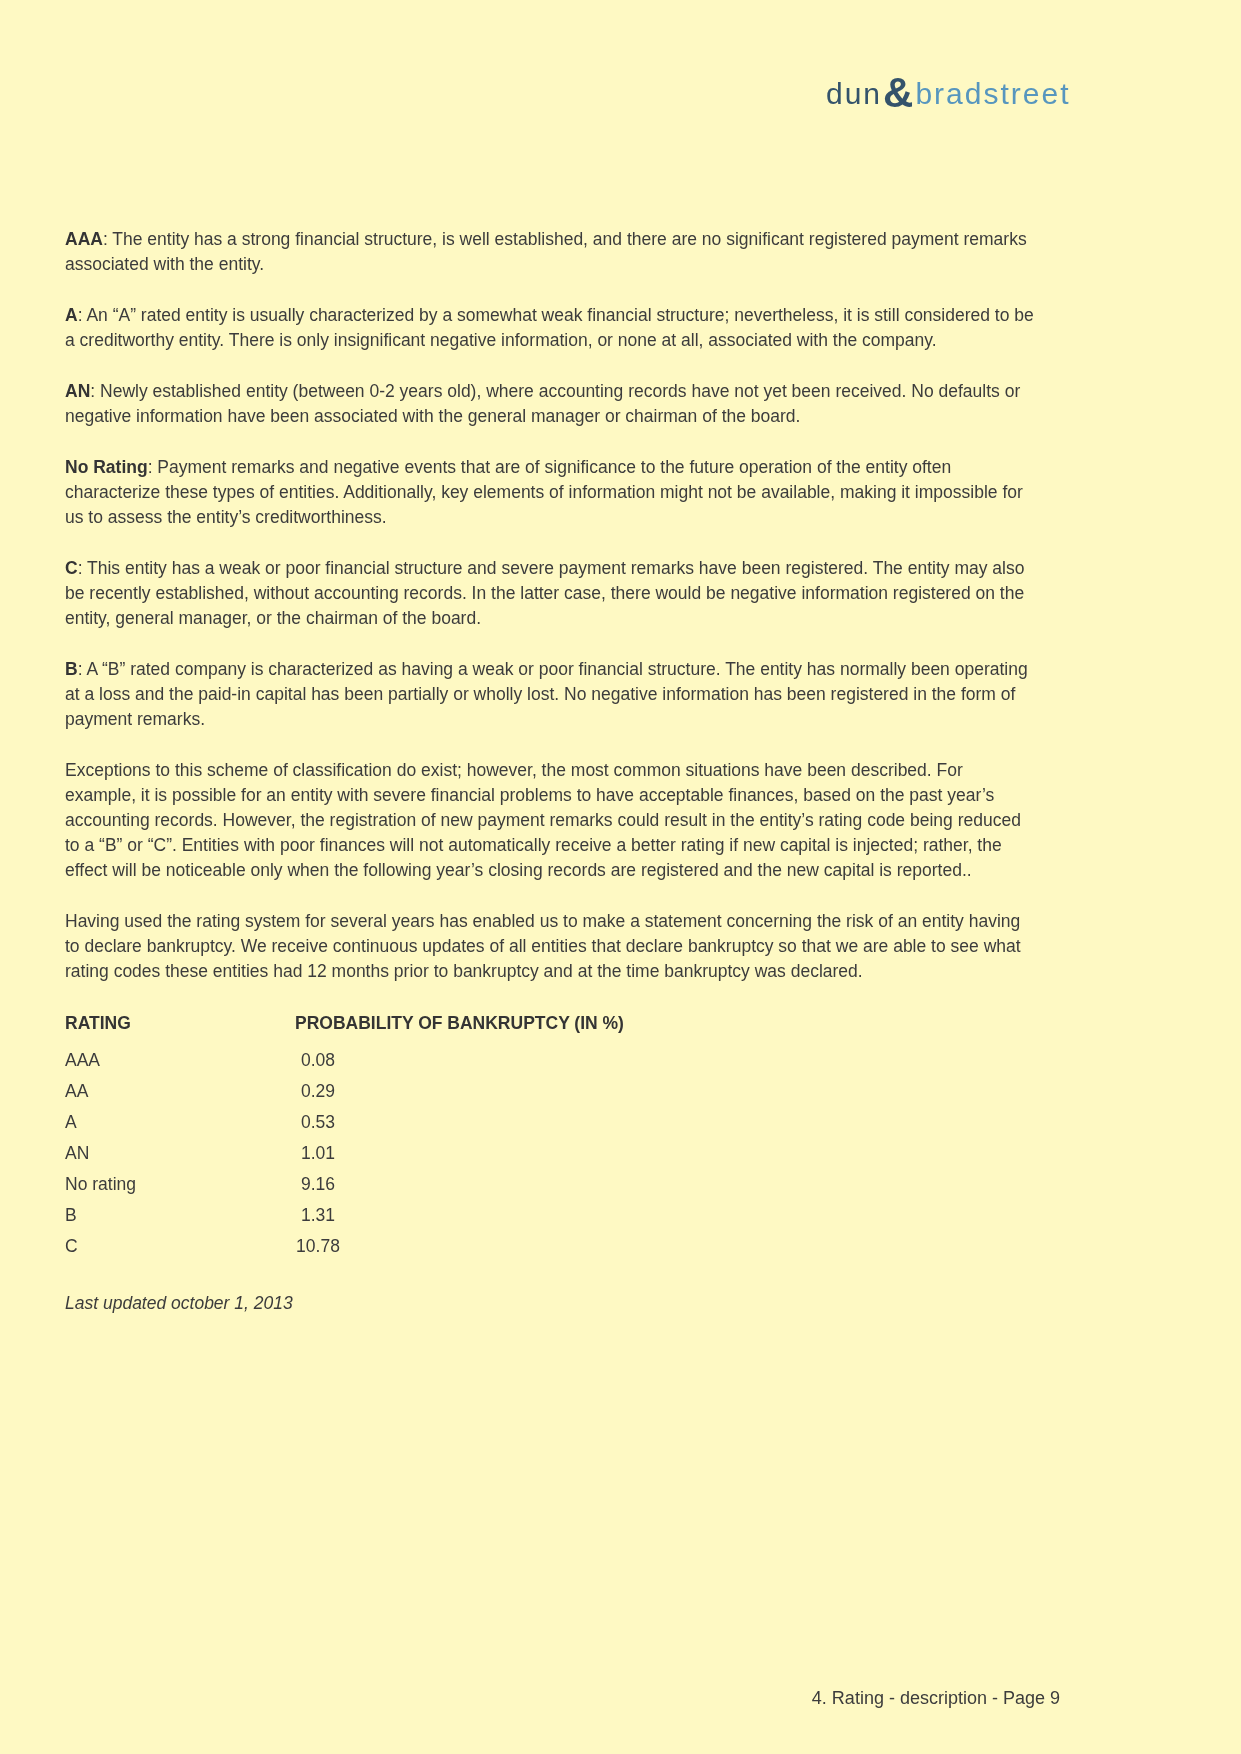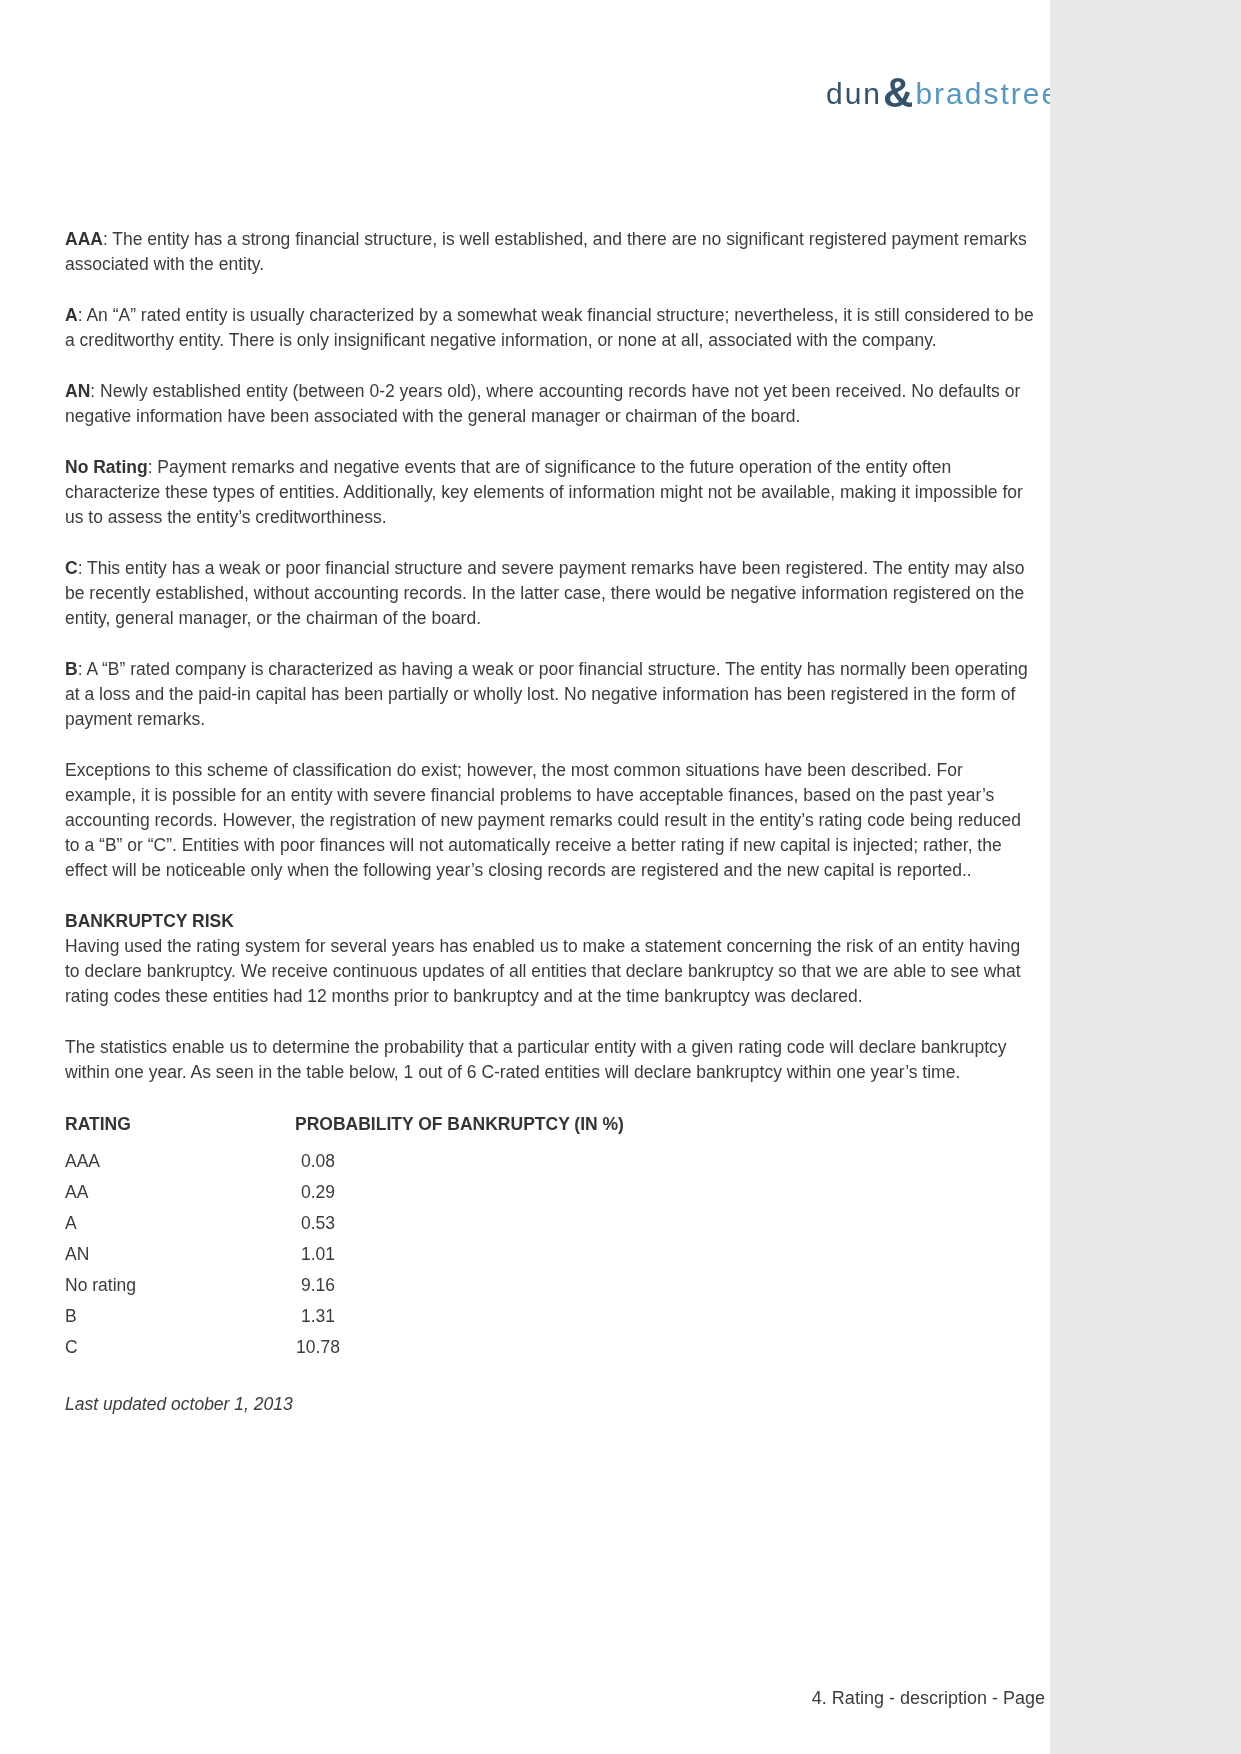--- a/index.html
+++ b/index.html
@@ -1,20 +1,20 @@
 <!DOCTYPE html>
 <html><head>
 <meta charset="utf-8">
 <style>
   html, body { margin: 0; padding: 0; background: #e8e8e8; }
   .page {
     position: relative;
-    width: 1050px;
+    width: 1241px;
     height: 1754px;
-    background: #ffffff;
+    background: #fef9c3;
     font-family: "Liberation Sans", sans-serif;
     color: #3c3c3c;
     overflow: hidden;
   }
   
   .logo {
     position: absolute;
     top: 66px;
     left: 826px;
     display: flex;
@@ -120,25 +120,23 @@
     <p class="para"><b class="term">AN</b><span>: Newly established entity (between 0-2 years old), where accounting records have not yet been received. No defaults or negative information have been associated with the general manager or chairman of the board.</span></p>
 
     <p class="para"><b class="term">No Rating</b><span>: Payment remarks and negative events that are of significance to the future operation of the entity often characterize these types of entities. Additionally, key elements of information might not be available, making it impossible for us to assess the entity’s creditworthiness.</span></p>
 
     <p class="para"><b class="term">C</b><span>: This entity has a weak or poor financial structure and severe payment remarks have been registered. The entity may also be recently established, without accounting records. In the latter case, there would be negative information registered on the entity, general manager, or the chairman of the board.</span></p>
 
     <p class="para"><b class="term">B</b><span>: A “B” rated company is characterized as having a weak or poor financial structure. The entity has normally been operating at a loss and the paid-in capital has been partially or wholly lost. No negative information has been registered in the form of payment remarks.</span></p>
 
     <p class="para">Exceptions to this scheme of classification do exist; however, the most common situations have been described. For example, it is possible for an entity with severe financial problems to have acceptable finances, based on the past year’s accounting records. However, the registration of new payment remarks could result in the entity’s rating code being reduced to a “B” or “C”. Entities with poor finances will not automatically receive a better rating if new capital is injected; rather, the effect will be noticeable only when the following year’s closing records are registered and the new capital is reported..</p>
 
-    <h2 class="section-heading">BANKRUPTCY RISK</h2>
 
     <p class="para tight">Having used the rating system for several years has enabled us to make a statement concerning the risk of an entity having to declare bankruptcy. We receive continuous updates of all entities that declare bankruptcy so that we are able to see what rating codes these entities had 12 months prior to bankruptcy and at the time bankruptcy was declared.</p>
 
-    <p class="para">The statistics enable us to determine the probability that a particular entity with a given rating code will declare bankruptcy within one year. As seen in the table below, 1 out of 6 C-rated entities will declare bankruptcy within one year’s time.</p>
 
     <table class="prob-table">
       <thead>
         <tr>
           <th class="col-rating">RATING</th>
           <th class="col-prob">PROBABILITY OF BANKRUPTCY (IN %)</th>
         </tr>
       </thead>
       <tbody>
         <tr>

